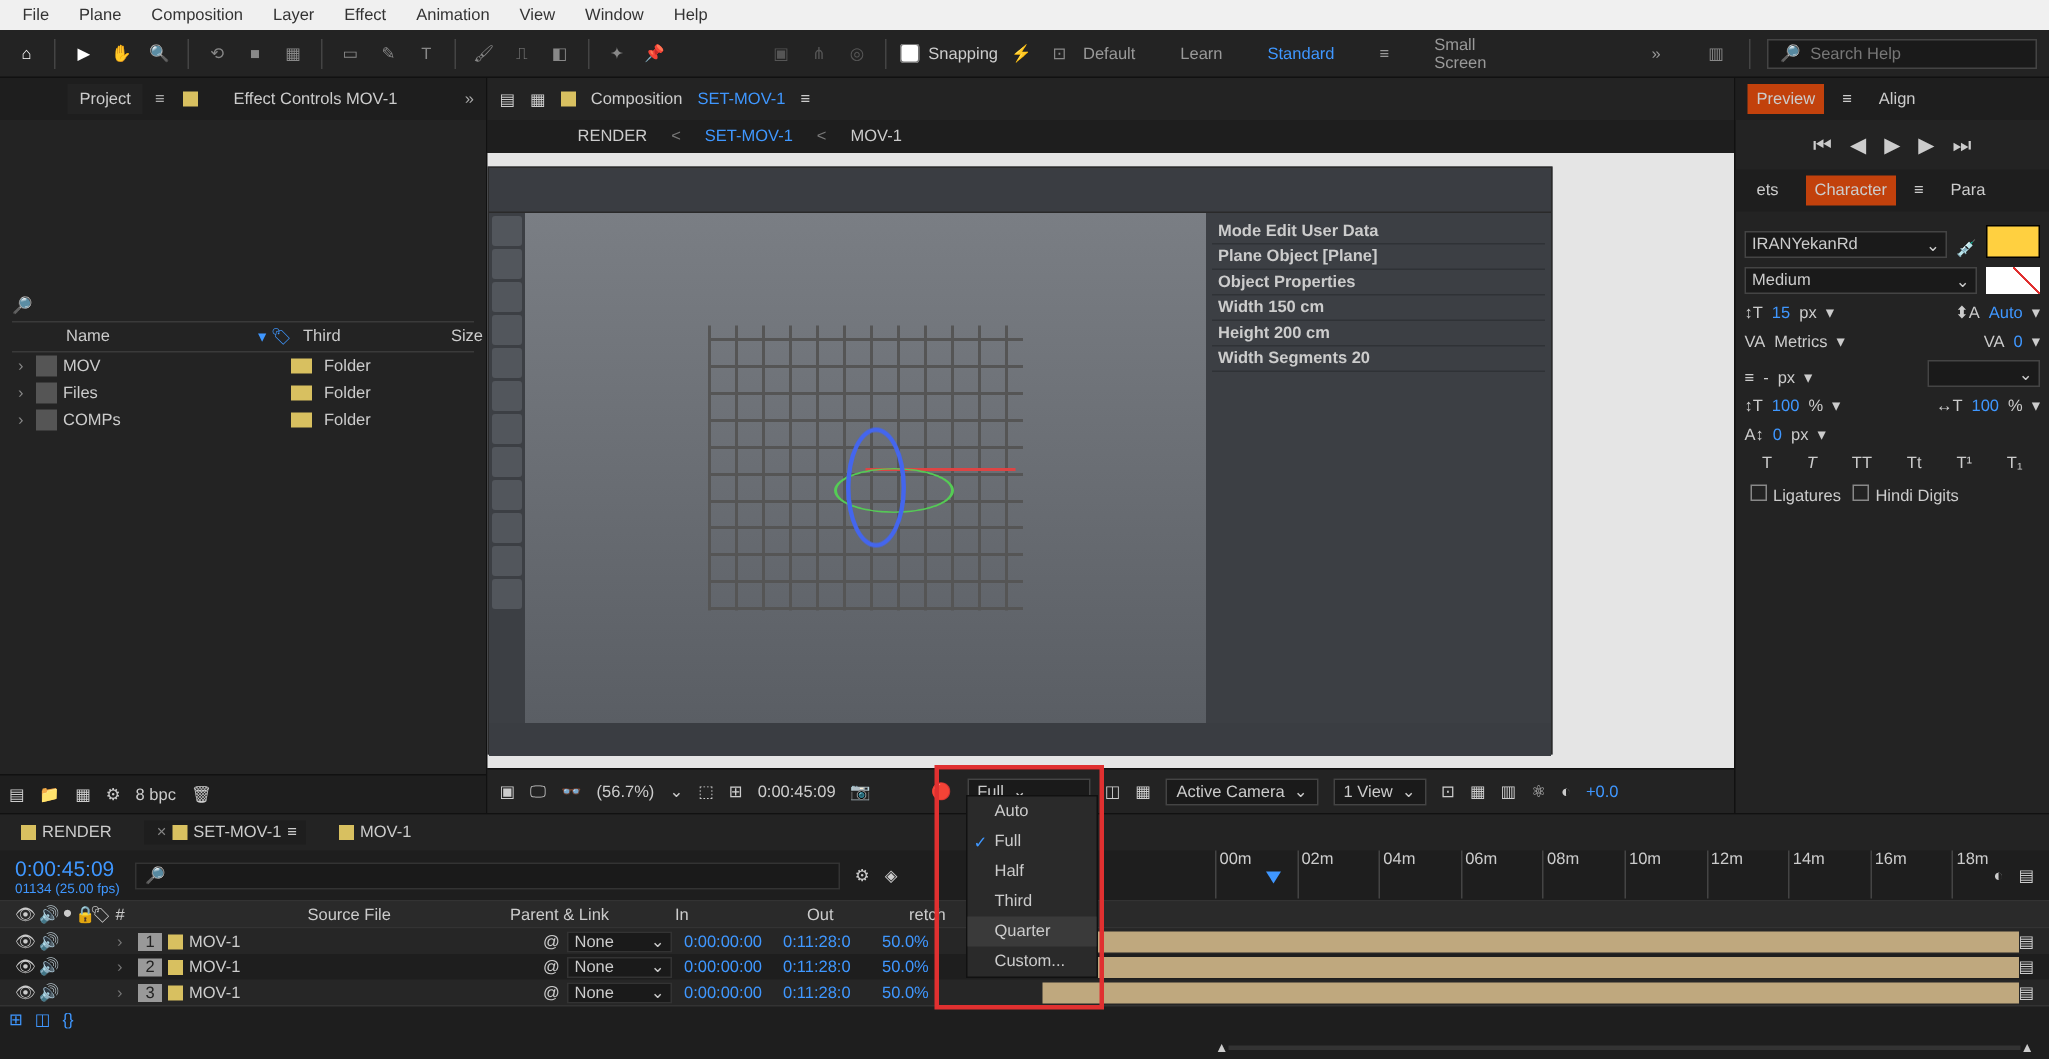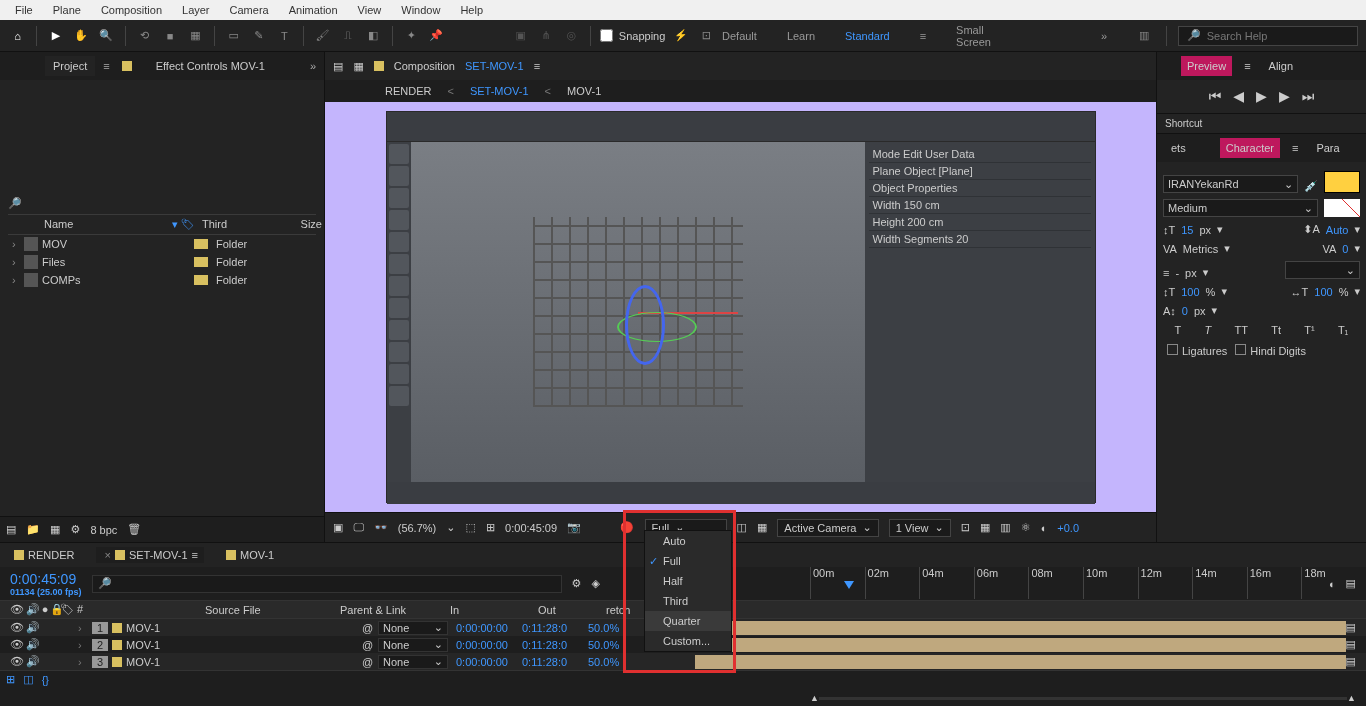--- a/index.html
+++ b/index.html
@@ -40,42 +40,42 @@
 .proj-row .name { flex:0 0 144px; }
 .proj-row .tag { width:14px; height:10px; background:#d8c060; margin:0 8px; }
 .proj-row .type { flex:0 0 80px; }
 .proj-footer { height:26px; border-top:1px solid #111; background:#1e1e1e; display:flex; align-items:center; padding:0 6px; gap:10px; }
 
 .center { flex:1; background:#1e1e1e; display:flex; flex-direction:column; }
 .comp-header { height:28px; background:#232323; display:flex; align-items:center; padding:0 8px; gap:10px; }
 .comp-tabs { height:22px; background:#1e1e1e; display:flex; align-items:center; padding:0 60px; gap:16px; }
 .comp-tabs span { color:#ccc; }
 .comp-tabs .active { color:#3f97ff; }
-.viewer { flex:1; background:#c4b5fd; display:flex; align-items:center; justify-content:center; position:relative; }
+.viewer { flex:1; background:#e5e5e5; display:flex; align-items:center; justify-content:flex-start; position:relative;font-weight:bold; }
 .c4d-mockup { width:710px; height:392px; background:#4a4e54; border:1px solid #2a2a2a; position:relative; }
 .c4d-top { height:30px; background:#3a3d42; border-bottom:1px solid #2a2a2a; }
 .c4d-body { display:flex; height:340px; }
 .c4d-left { width:24px; background:#3c3f44; display:flex; flex-direction:column; gap:2px; padding:2px; }
 .c4d-left div { height:20px; background:#52565c; border-radius:2px; }
 .c4d-viewport { flex:1; background:linear-gradient(#7a7e84,#5a5e64); position:relative; display:flex; align-items:center; justify-content:center; }
 .c4d-grid { width:210px; height:190px; position:relative; }
 .grid-dots { position:absolute; inset:0; background:repeating-linear-gradient(90deg,#555 0,#555 2px,transparent 2px,transparent 18px),repeating-linear-gradient(0deg,#555 0,#555 2px,transparent 2px,transparent 18px); }
 .axis-r { position:absolute; width:100px; height:2px; background:#d44; top:50%; left:50%; }
 .axis-g { position:absolute; width:80px; height:60px; border:2px solid #5c5; border-radius:50%; top:42%; left:40%; transform:rotateX(60deg); }
 .axis-b { position:absolute; width:40px; height:80px; border:3px solid #46e; border-radius:50%; top:36%; left:44%; }
 .c4d-right { width:230px; background:#3c3f44; padding:4px; font-size:9px; color:#aaa; }
 .c4d-right .row { padding:2px 4px; border-bottom:1px solid #2f3236; }
 .c4d-bottom { height:22px; background:#3a3d42; }
 .viewer-footer { height:30px; background:#232323; border-top:1px solid #111; display:flex; align-items:center; padding:0 8px; gap:10px; font-size:10px; }
 .vf-dropdown { background:#1a1a1a; border:1px solid #444; padding:1px 6px; display:flex; align-items:center; gap:6px; height:18px; }
 
 .right-panel { width:210px; background:#232323; display:flex; flex-direction:column; border-left:1px solid #111; }
 .rp-tabs { height:28px; background:#1e1e1e; display:flex; align-items:center; padding:0 8px; gap:12px; }
 .rp-tabs .tab { padding:4px 6px; }
-.rp-tabs .active { background:#be185d;margin-left:16px; }
+.rp-tabs .active { background:#c2410c; }
 .preview-body { padding:8px; display:flex; justify-content:center; gap:12px; }
 .preview-body span { font-size:14px; }
 .shortcut-bar { padding:4px 8px; border-top:1px solid #111; border-bottom:1px solid #111; font-size:10px; }
 .char-panel { padding:6px; }
 .char-row { display:flex; align-items:flex-end; gap:6px; padding:3px 0; }
 .char-input { background:#1a1a1a; border:1px solid #444; padding:1px 4px; flex:1; height:18px; display:flex; align-items:center; justify-content:space-between; }
 .char-val { color:#3f97ff; }
 .color-sw { width:36px; height:22px; background:#ffd040; border:1px solid #000; }
 .tt-row { display:flex; justify-content:space-around; padding:4px 0; font-family:serif; font-size:13px; }
 .chk-row { display:flex; gap:8px; padding:4px; font-size:10px; }
@@ -83,21 +83,21 @@
 
 
 .timeline { height:164px; background:#1e1e1e; border-top:1px solid #111; display:flex; flex-direction:column; }
 .tl-tabs { height:24px; background:#232323; display:flex; align-items:center; padding:0 8px; gap:16px; }
 .tl-tabs .tab { display:flex; align-items:center; gap:4px; padding:2px 6px; }
 .tl-tabs .active { background:#1e1e1e; }
 .tl-tabs .sq { width:10px; height:10px; background:#d8c060; }
 .tl-tabs .close { color:#888; margin-left:2px; }
 .tl-header { height:34px; display:flex; align-items:center; padding:0 10px; gap:10px; border-bottom:1px solid #333; }
 .timecode { color:#3f97ff; font-size:14px; }
-.fps { color:#3f97ff; font-size:9px;font-weight:bold; }
+.fps { color:#3f97ff; font-size:9px; }
 .tl-search { background:#1a1a1a; border:1px solid #333; padding:2px 6px; width:470px; height:18px; display:flex; align-items:center; }
 .tl-ruler { position:absolute; right:10px; top:0; width:546px; height:32px; display:flex; font-size:9px; color:#999;margin-left:46px; }
 .tl-ruler span { flex:1; border-left:1px solid #444; padding-left:2px; }
 .tl-cols { height:18px; background:#2a2a2a; display:flex; align-items:center; padding:0 10px; font-size:10px; color:#bbb; border-bottom:1px solid #333; }
 .tl-cols .src { width:250px; padding-left:115px; }
 .tl-cols .pl { width:110px; }
 .tl-cols .in { width:66px; }
 .tl-cols .out { width:68px;margin-left:22px; }
 .tl-cols .str { width:56px; }
 .tl-rows { }
@@ -129,21 +129,21 @@
 .res-menu .check { position:absolute; left:4px; color:#3f97ff; }
 </style>
 </head>
 <body>
 
 <div class="menubar">
   <span>File</span>
   <span>Plane</span>
   <span>Composition</span>
   <span>Layer</span>
-  <span>Camera</span>
+  <span>Effect</span>
   <span>Animation</span>
   <span>View</span>
   <span>Window</span>
   <span>Help</span>
 </div>
 
 <div class="toolbar">
   <div class="tool-icon active">⌂</div>
   <div class="tool-sep"></div>
   <div class="tool-icon active">▶</div>
@@ -337,21 +337,20 @@
       <span>≡</span>
       <span class="tab">Align</span>
     </div>
     <div class="preview-body">
       <span>⏮</span>
       <span>◀</span>
       <span>▶</span>
       <span>▶</span>
       <span>⏭</span>
     </div>
-    <div class="shortcut-bar">Shortcut</div>
     <div class="rp-tabs">
       <span class="tab">ets</span>
       <span class="tab active">Character</span>
       <span>≡</span>
       <span class="tab">Para</span>
     </div>
     <div class="char-panel">
       <div class="char-row">
         <div class="char-input">
             <span>IRANYekanRd</span>

